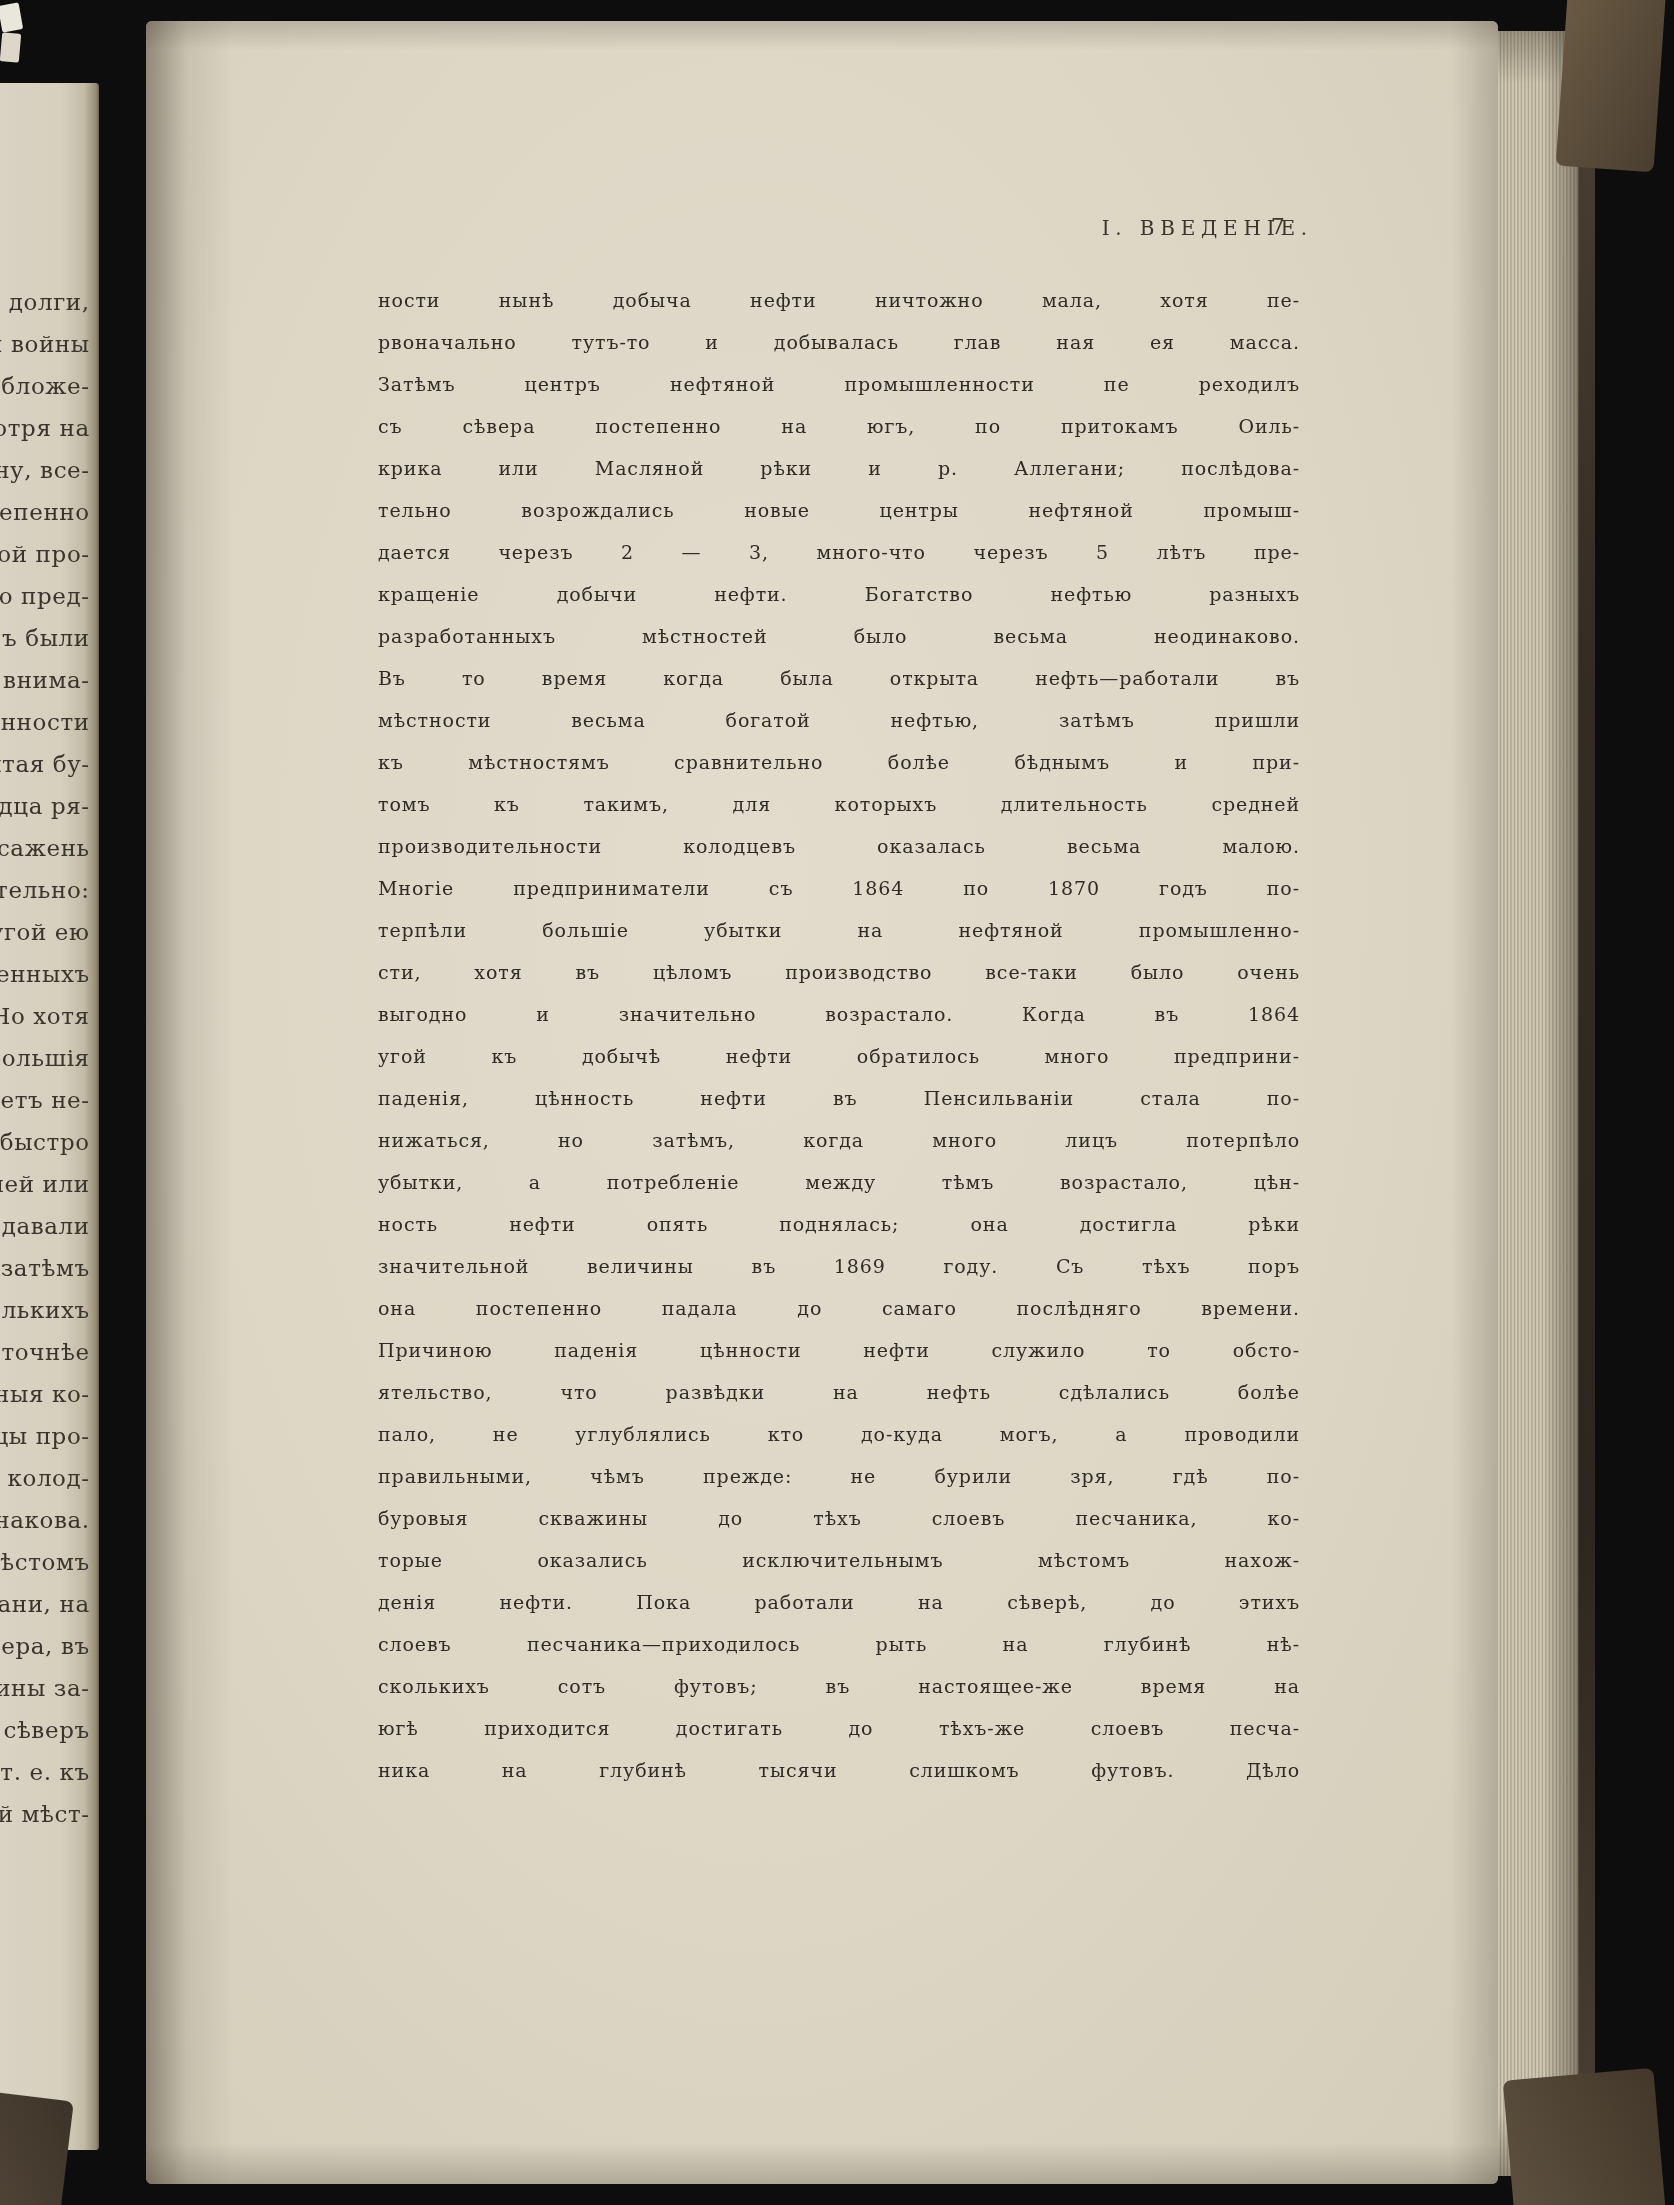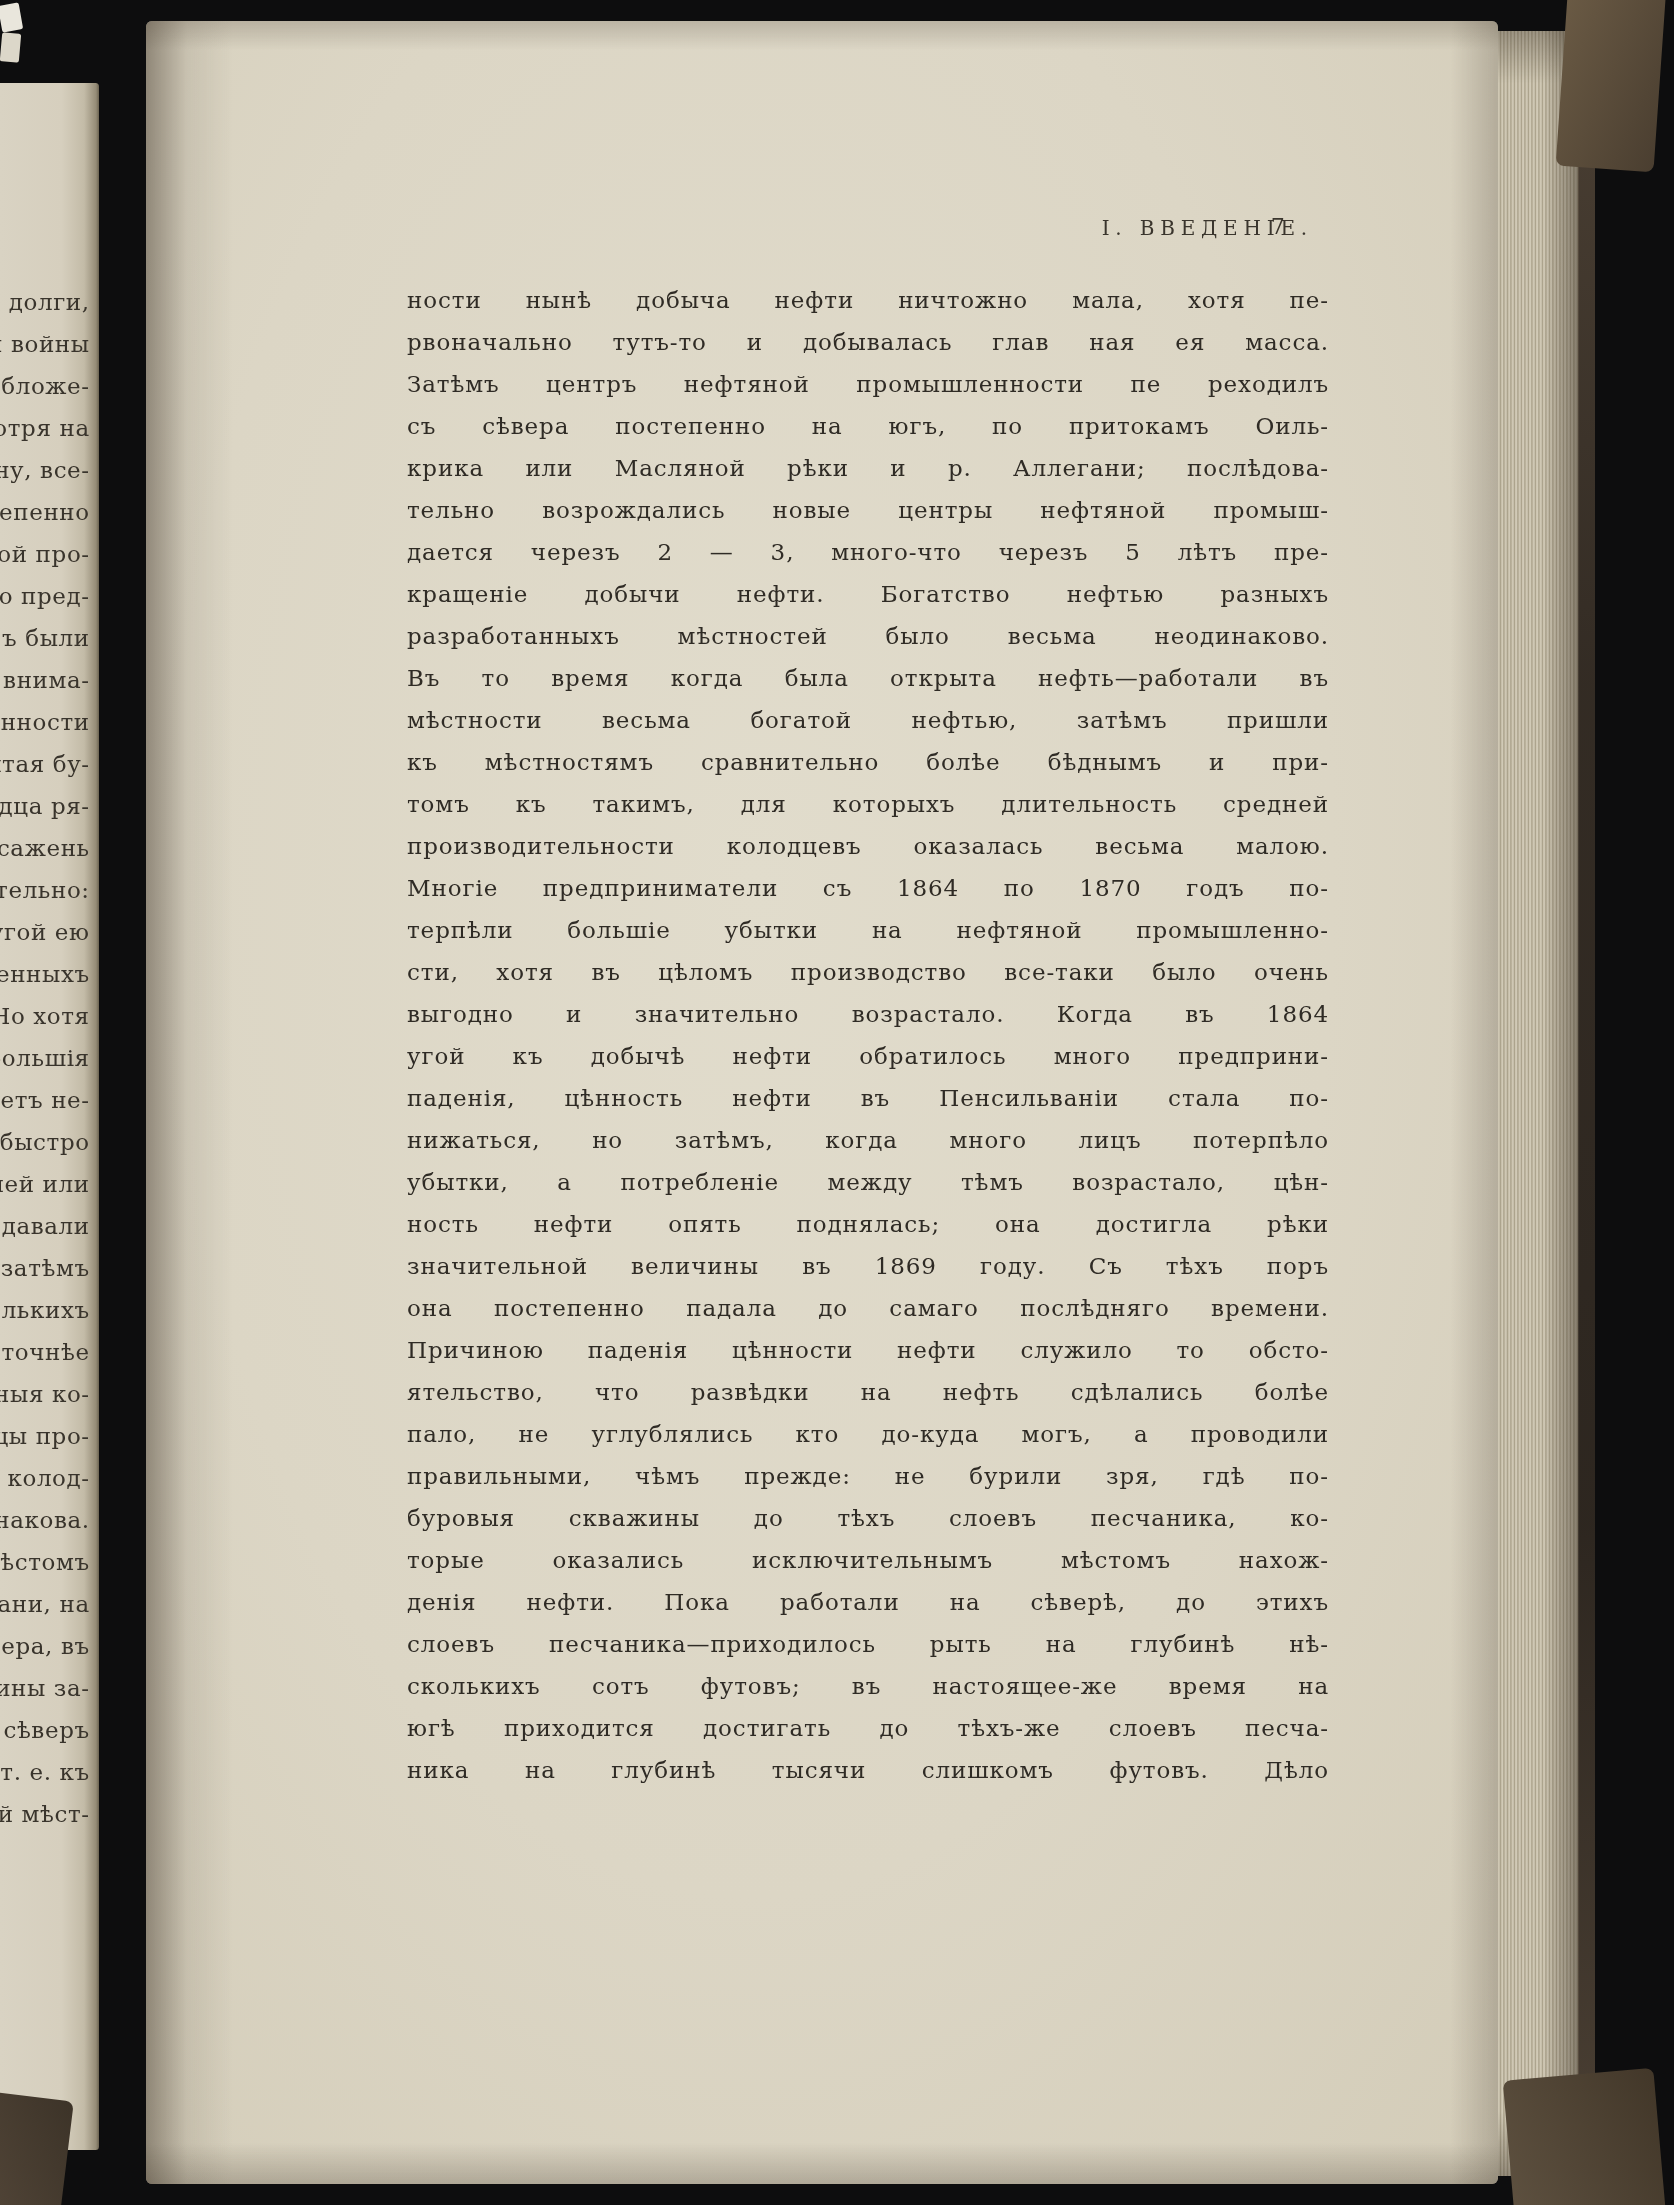--- a/index.html
+++ b/index.html
@@ -43,23 +43,23 @@
       linear-gradient(180deg, rgba(56,45,33,.20) 0px, rgba(56,45,33,0) 29px),
       linear-gradient(0deg, rgba(56,45,33,.25) 0px, rgba(56,45,33,0) 41px);
   }
   .page-header{position:absolute;top:195px;left:249px;width:918px;height:33px;z-index:2;}
   .chapter{
     display:block;text-align:right;
     font-size:20px;letter-spacing:5.8px;color:#3a352d;
   }
   .pagenum{position:absolute;right:27px;top:-2.3px;font-size:22px;color:#3a352d;letter-spacing:1.2px;}
   .body-text{
-    position:absolute;top:258px;left:261px;width:922px;z-index:2;
+    position:absolute;top:258px;left:232px;width:922px;z-index:2;
     color:var(--ink,#2f2b25);
-    font-size:23px;letter-spacing:0.9px;
+    font-size:19px;letter-spacing:0.9px;
   }
   .body-line{
     text-align:justify;
     text-align-last:justify;
     line-height:42px;height:42px;
     overflow:visible;
   }
 
   
   .fore-edge{

